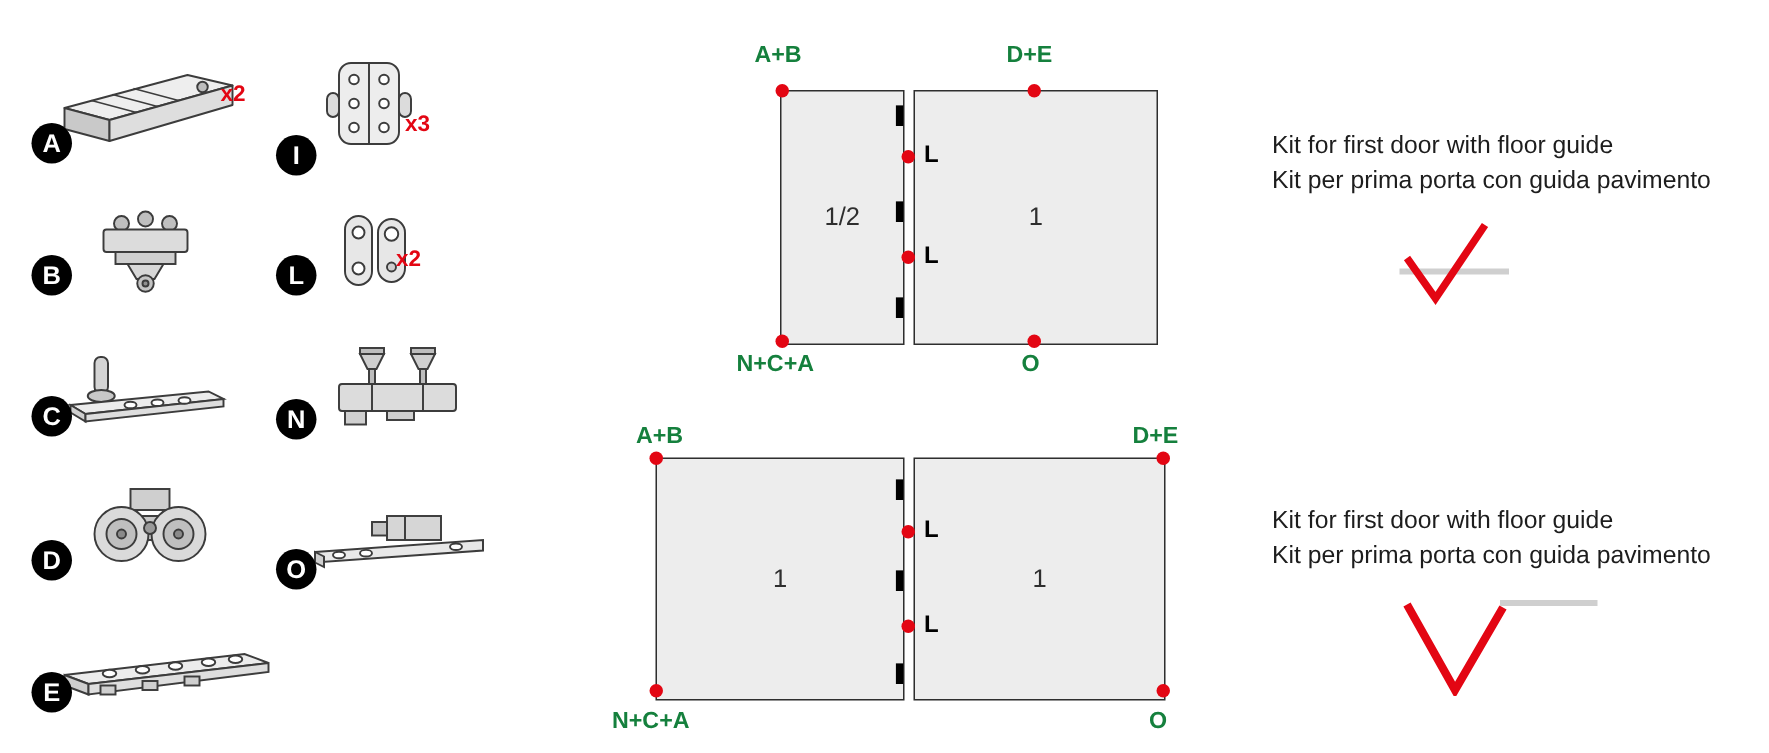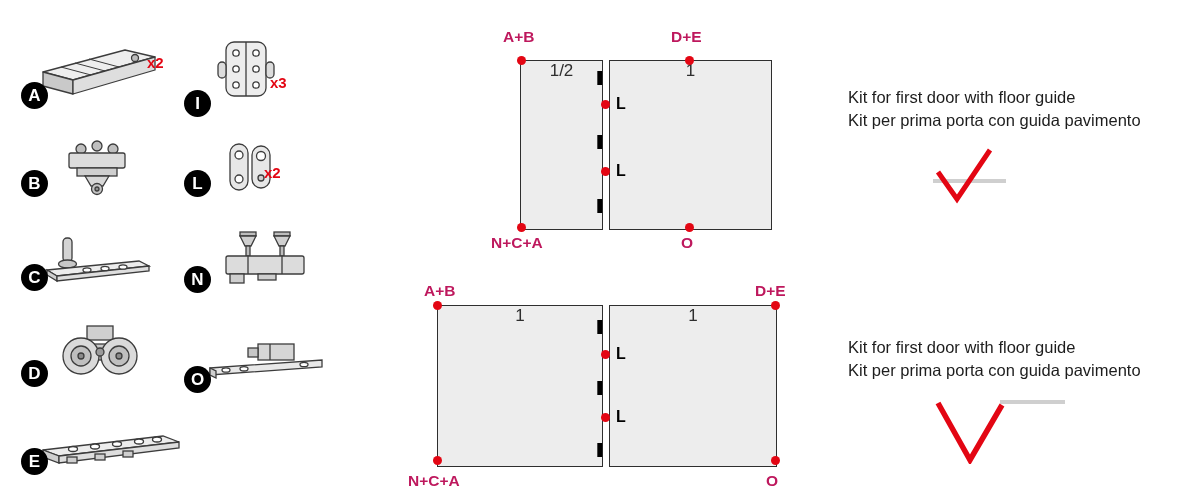--- a/index.html
+++ b/index.html
@@ -46,25 +46,25 @@
 
   .p-e { left:15px;  top:424px; width:180px; height:52px; }
   .p-e .badge { left:6px; top:24px; } .p-e svg { left:22px; top:0; }
 
   
   .diagram { position:absolute; }
   .diagram-1 { left:425px; top:28px; width:370px; height:240px; }
   .diagram-2 { left:408px; top:282px; width:392px; height:220px; }
   .panel {
     position:absolute; background:#ededed; border:1.5px solid #2e2e2e;
-    display:flex; justify-content:center;
+    display:flex; align-items:center; justify-content:center;
     font-size:17px; color:#2e2e2e;
   }
   .dot { position:absolute; width:9px; height:9px; border-radius:50%; background:#e30613; }
-  .clabel { position:absolute; font-weight:bold; font-size:15.5px; white-space:nowrap; color:#be185d; }
+  .clabel { position:absolute; font-weight:bold; font-size:15.5px; white-space:nowrap; color:#15803d; }
   .hingeI { position:absolute; font-weight:bold; font-size:20px; color:#000;
             transform:scaleX(1.7); transform-origin:center; line-height:1; }
   .hingeL { position:absolute; font-weight:bold; font-size:16px; color:#000; line-height:1; }
 
   .d1-panel-left  { left:95px;  top:32px; width:81px;  height:168px; }
   .d1-panel-right { left:184px; top:32px; width:161px; height:168px; }
   .d1-lab-tl { left:78px;  top:0; }   .d1-lab-tr { left:246px; top:0; }
   .d1-lab-bl { left:66px;  top:206px; } .d1-lab-br { left:256px; top:206px; }
   .d1-dot-tl { left:92px;  top:28px; }  .d1-dot-tr { left:260px; top:28px; }
   .d1-dot-bl { left:92px;  top:195px; } .d1-dot-br { left:260px; top:195px; }

